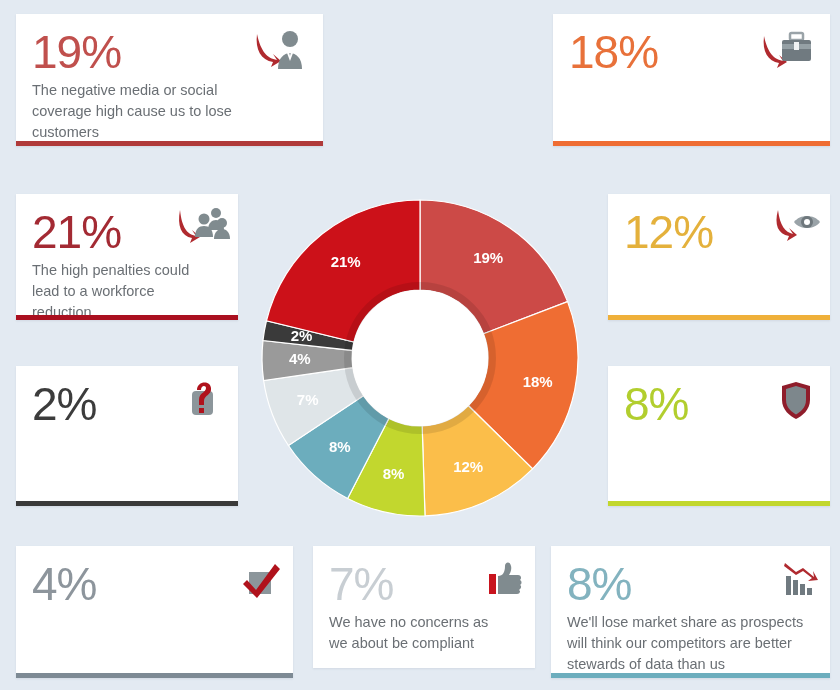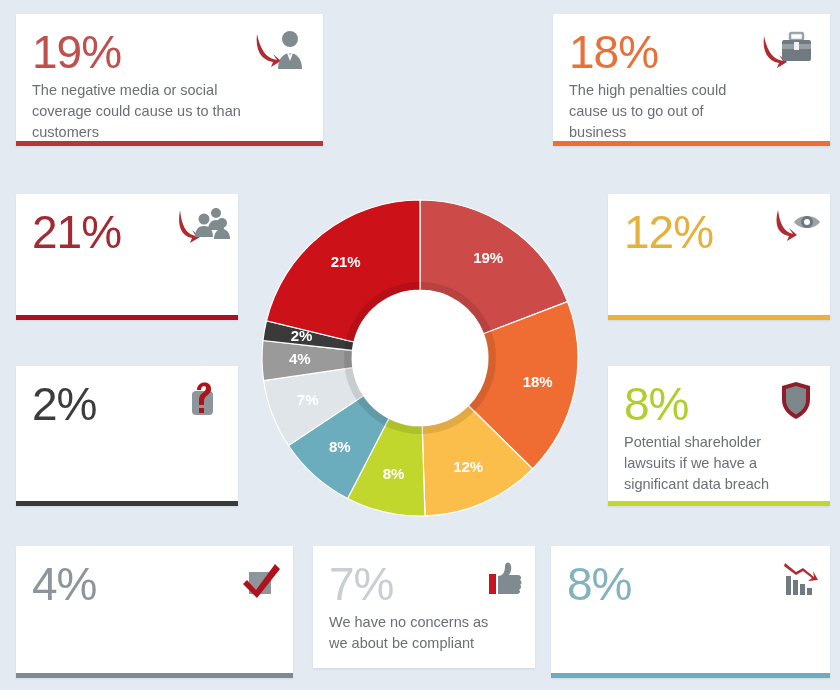--- a/index.html
+++ b/index.html
@@ -77,49 +77,49 @@
     dominant-baseline: middle;
   }
 </style>
 </head>
 <body>
 
 <div id="stage">
 
   <div class="card" style="left:16px; top:14px; width:307px; height:132px;">
     <div class="pct" style="color:#c0504d;">19%</div>
-    <div class="desc" style="max-width:215px;">The negative media or social coverage could cause us to than customers</div>
+    <div class="desc" style="max-width:215px;">The negative media or social coverage high cause us to lose customers</div>
     <div class="icon-slot">
       <svg width="58" height="48" viewBox="0 0 58 48">
         <path d="M6 8 C10 26, 16 32, 26 34 L22 28 L30 35 L20 41 L22 36 C10 34, 4 24, 6 8 Z" fill="#b02a2f"></path>
         <circle cx="39" cy="13" r="8" fill="#808b8f"></circle>
         <path d="M27 43 C27 32, 33 27, 39 27 C45 27, 51 32, 51 43 Z" fill="#808b8f"></path>
         <path d="M36 27 L39 35 L42 27 L40 26 L39 30 L38 26 Z" fill="#ffffff"></path>
       </svg>
     </div>
     <div class="accent" style="background:#b03a3a;"></div>
   </div>
 
   <div class="card" style="left:553px; top:14px; width:277px; height:132px;">
     <div class="pct" style="color:#e8713a;">18%</div>
-    <div class="desc" style="max-width:180px;">The high penalties could cause us to go out of business</div>
     <div class="icon-slot">
       <svg width="58" height="48" viewBox="0 0 58 48">
         <path d="M6 10 C10 28, 16 33, 25 35 L21 29 L29 36 L19 42 L21 37 C10 35, 4 26, 6 10 Z" fill="#b02a2f"></path>
         <rect x="32" y="7" width="13" height="7" rx="1.5" fill="none" stroke="#9aa3a8" stroke-width="2.5"></rect>
         <rect x="24" y="14" width="29" height="21" rx="2" fill="#707a80"></rect>
         <rect x="24" y="18" width="29" height="5" fill="#95a0a5"></rect>
         <rect x="36" y="16" width="5" height="8" fill="#f0f2f3"></rect>
       </svg>
     </div>
     <div class="accent" style="background:#ef6d33;"></div>
   </div>
 
   <div class="card" style="left:16px; top:194px; width:222px; height:126px;">
     <div class="pct" style="color:#a32a33;">21%</div>
+    <div class="desc" style="max-width:180px;">The high penalties could lead to a workforce reduction</div>
     <div class="icon-slot" style="right:8px;">
       <svg width="58" height="48" viewBox="0 0 58 48">
         <path d="M8 4 C10 22, 15 28, 24 30 L20 24 L28 31 L18 37 L20 32 C9 30, 5 20, 8 4 Z" fill="#b02a2f"></path>
         <circle cx="32" cy="13" r="5.5" fill="#808b8f"></circle>
         <path d="M23 31 C23 23, 27 20, 32 20 C37 20, 41 23, 41 31 Z" fill="#808b8f"></path>
         <circle cx="44" cy="7" r="5" fill="#808b8f"></circle>
         <path d="M36 24 C36 17, 40 14, 44 14 C48 14, 52 17, 52 24 Z" fill="#808b8f"></path>
         <circle cx="50" cy="17" r="5" fill="#808b8f"></circle>
         <path d="M42 33 C42 26, 46 23, 50 23 C54 23, 58 26, 58 33 Z" fill="#808b8f"></path>
       </svg>
@@ -147,21 +147,20 @@
         <rect x="28" y="13" width="21" height="24" rx="4" fill="#8c969b"></rect>
         <path d="M33 12 C33 3, 46 2, 47 10 C48 17, 40 17, 40 23 L40 27 L35 27 L35 22 C35 14, 42 15, 42 10 C42 7, 37 7, 37 12 Z" fill="#b0121c"></path>
         <rect x="35" y="30" width="5" height="5" fill="#b0121c"></rect>
       </svg>
     </div>
     <div class="accent" style="background:#3a3a3a;"></div>
   </div>
 
   <div class="card" style="left:608px; top:366px; width:222px; height:140px;">
     <div class="pct" style="color:#b2ce2e;">8%</div>
-    <div class="desc" style="max-width:195px;">Potential shareholder lawsuits if we have a significant data breach</div>
     <div class="icon-slot" style="right:14px;">
       <svg width="58" height="48" viewBox="0 0 58 48">
         <path d="M38 4 L52 8 L52 22 C52 32, 44 38, 38 41 C32 38, 24 32, 24 22 L24 8 Z" fill="#8f1d2b"></path>
         <path d="M38 8 L48 11 L48 22 C48 30, 42 34, 38 36.5 C34 34, 28 30, 28 22 L28 11 Z" fill="#7d878c"></path>
       </svg>
     </div>
     <div class="accent" style="background:#c2d72e;"></div>
   </div>
 
   <div class="card" style="left:16px; top:546px; width:277px; height:132px;">
@@ -181,20 +180,21 @@
     <div class="icon-slot" style="right:12px;">
       <svg width="58" height="48" viewBox="0 0 58 48">
         <rect x="24" y="16" width="7" height="20" fill="#c8141e"></rect>
         <path d="M33 36 L33 18 C38 18, 40 14, 40 8 C40 4, 45 3, 46 8 C47 12, 45 15, 44 17 L53 17 C56 17, 57 20, 55 22 C57 23, 57 26, 55 27 C57 28, 56 31, 54 32 C56 33, 55 36, 52 36 Z" fill="#808b8f"></path>
       </svg>
     </div>
   </div>
 
   <div class="card" style="left:551px; top:546px; width:279px; height:132px;">
     <div class="pct" style="color:#83b3bf;">8%</div>
+    <div class="desc" style="max-width:250px;">We'll lose market share as prospects will think our competitors are better stewards of data than us</div>
     <div class="icon-slot" style="right:10px;">
       <svg width="58" height="48" viewBox="0 0 58 48">
         <rect x="24" y="18" width="5" height="19" fill="#707a80"></rect>
         <rect x="31" y="22" width="5" height="15" fill="#707a80"></rect>
         <rect x="38" y="26" width="5" height="11" fill="#707a80"></rect>
         <rect x="45" y="30" width="5" height="7" fill="#707a80"></rect>
         <path d="M23 5 L34 14 L41 10 L52 19 L51 13 L56 22 L46 23 L50 20 L41 13 L34 17 L22 8 Z" fill="#b02a2f"></path>
       </svg>
     </div>
     <div class="accent" style="background:#6cadbd;"></div>

